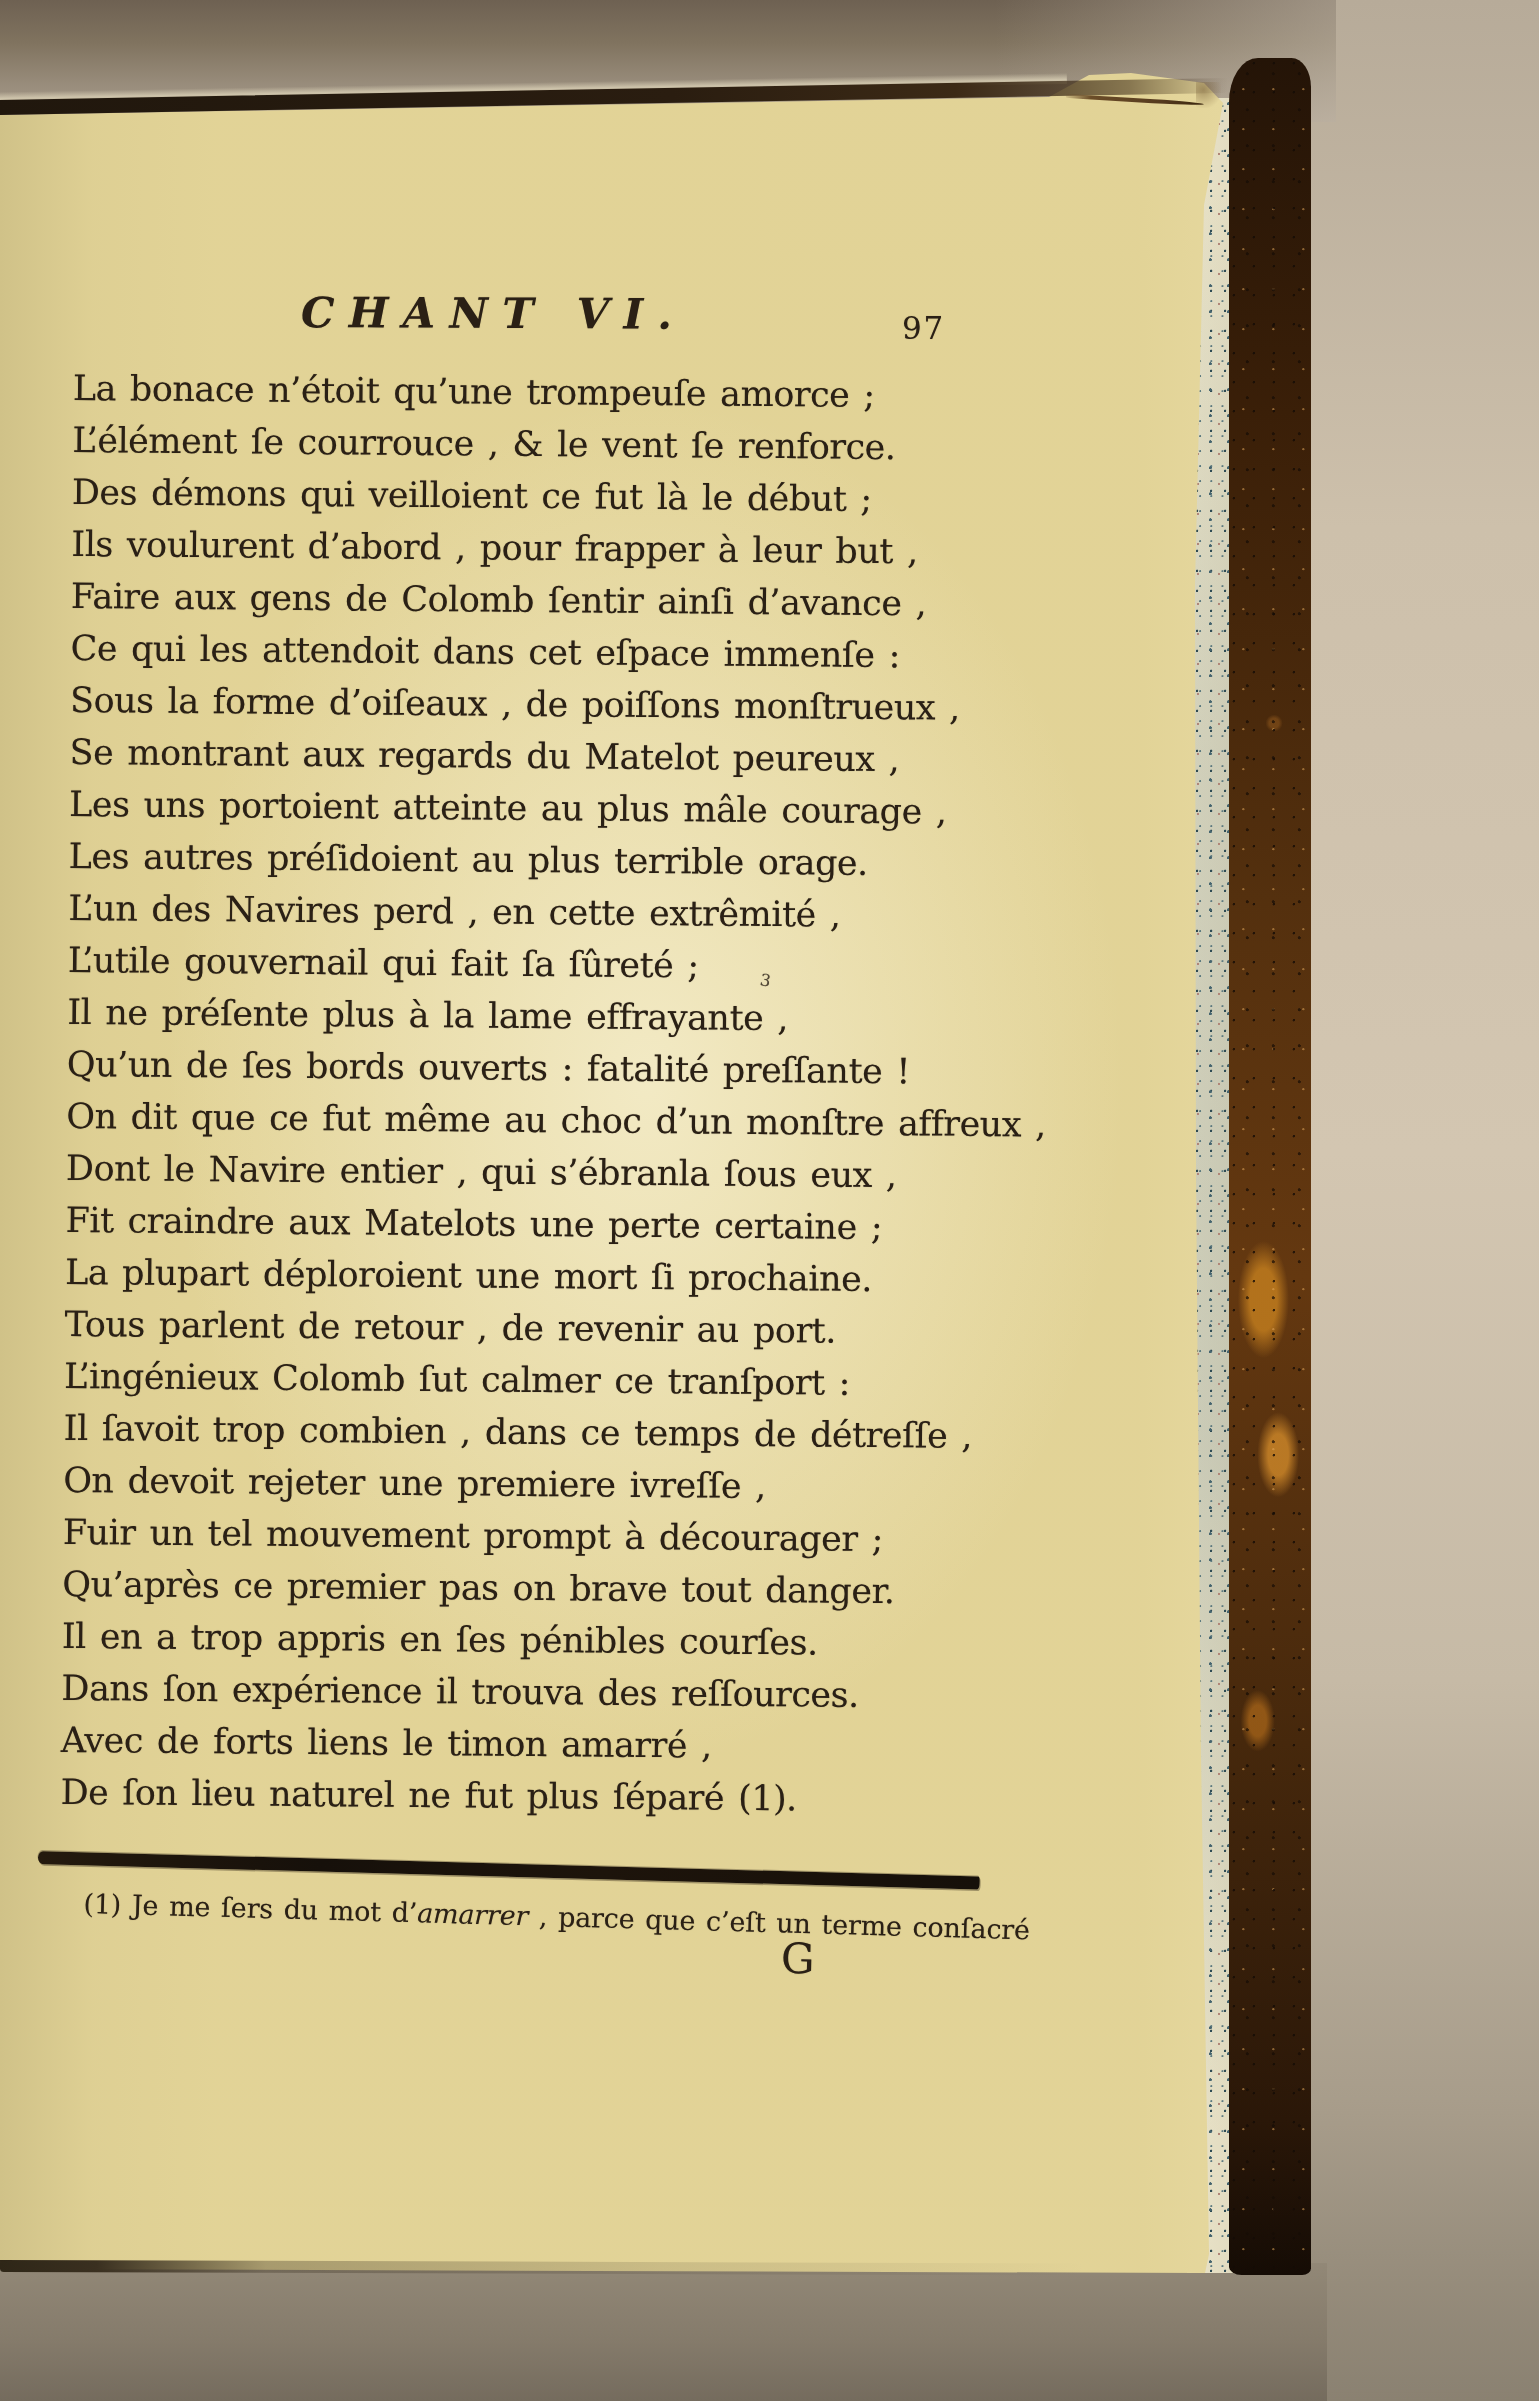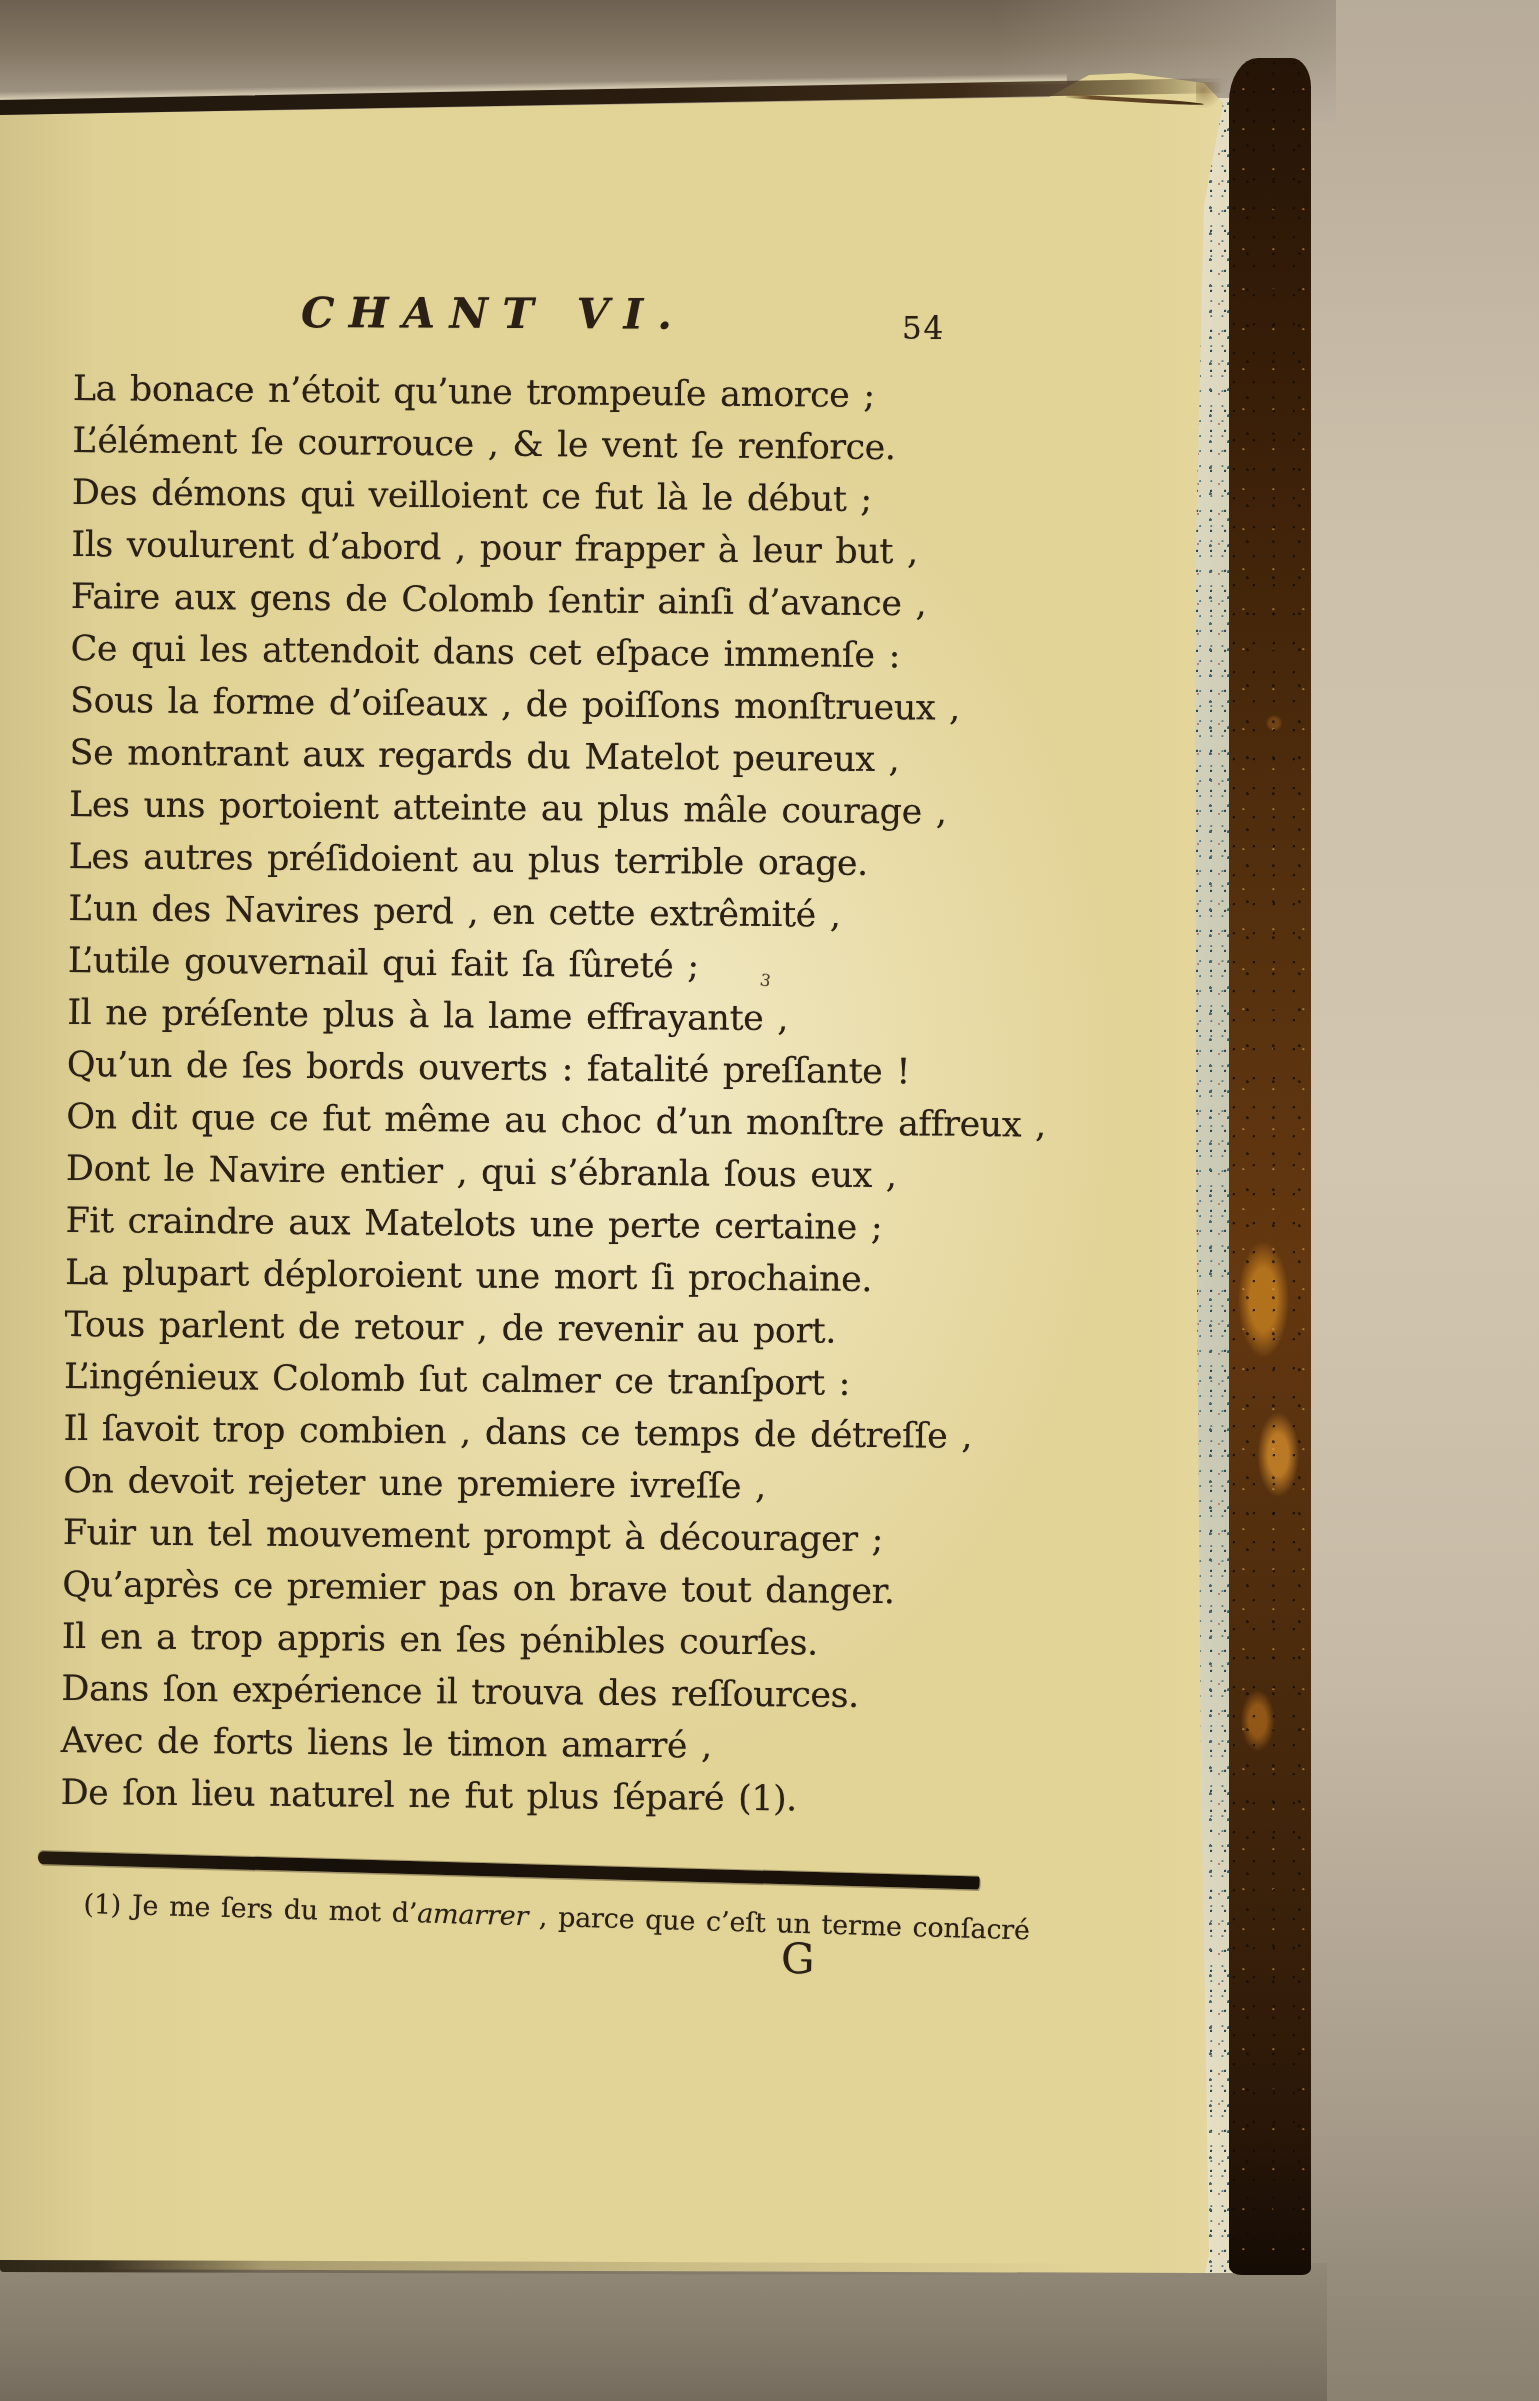--- a/index.html
+++ b/index.html
@@ -132,21 +132,21 @@
 <div class="abs cover-edge"></div>
 
 <div class="abs page"></div>
 <div class="abs page-top-sliver"></div>
 <div class="abs page-top-edge"></div>
 <div class="abs corner-fold-crease"></div>
 <div class="abs corner-fold-shadow"></div>
 <div class="abs page-bottom-edge"></div>
 
 <div class="abs print chapter-title">CHANT VI.</div>
-<div class="abs print page-number">54</div>
+<div class="abs print page-number">97</div>
 
 <div class="abs print poem">
     <div class="poem-line">La bonace n’étoit qu’une trompeuſe amorce ;</div>
     <div class="poem-line">L’élément ſe courrouce , &amp; le vent ſe renforce.</div>
     <div class="poem-line">Des démons qui veilloient ce fut là le début ;</div>
     <div class="poem-line">Ils voulurent d’abord , pour frapper à leur but ,</div>
     <div class="poem-line">Faire aux gens de Colomb ſentir ainſi d’avance ,</div>
     <div class="poem-line">Ce qui les attendoit dans cet eſpace immenſe :</div>
     <div class="poem-line">Sous la forme d’oiſeaux , de poiſſons monſtrueux ,</div>
     <div class="poem-line">Se montrant aux regards du Matelot peureux ,</div>

